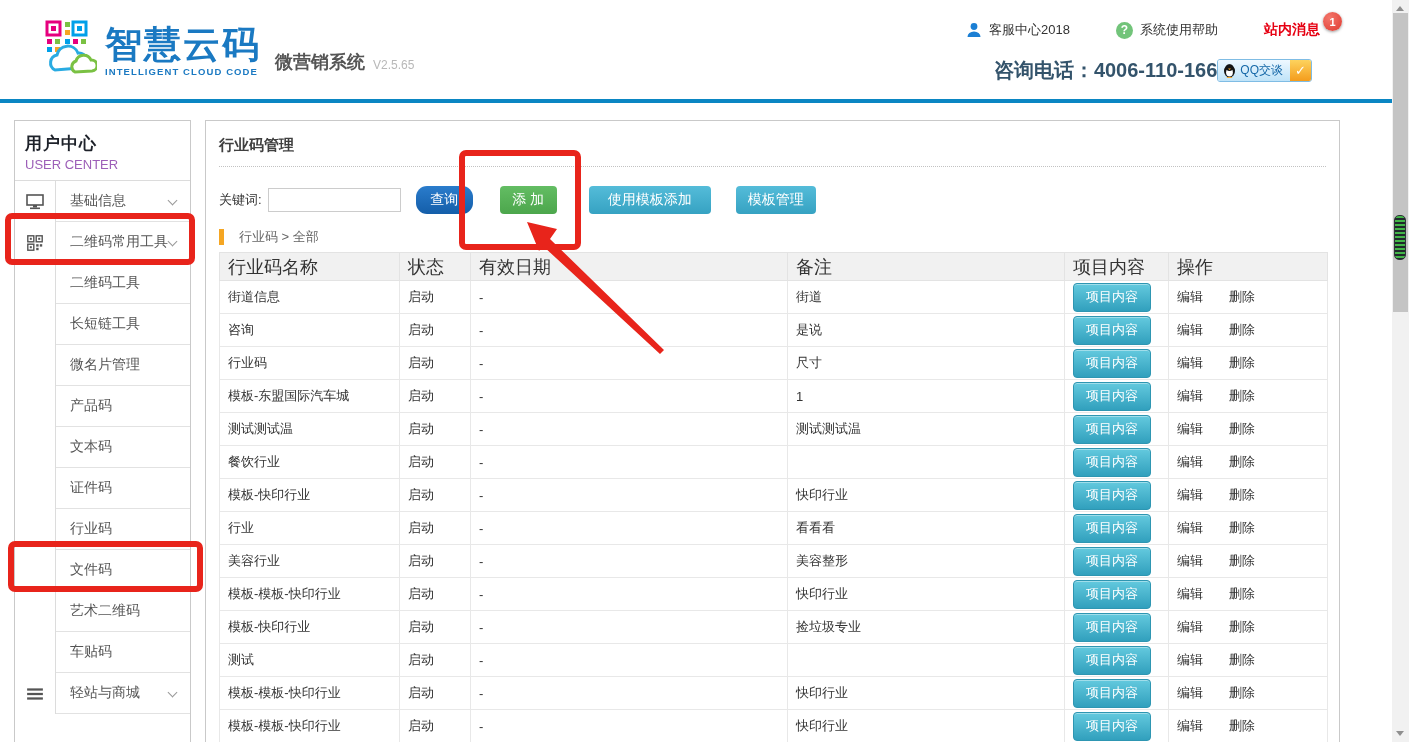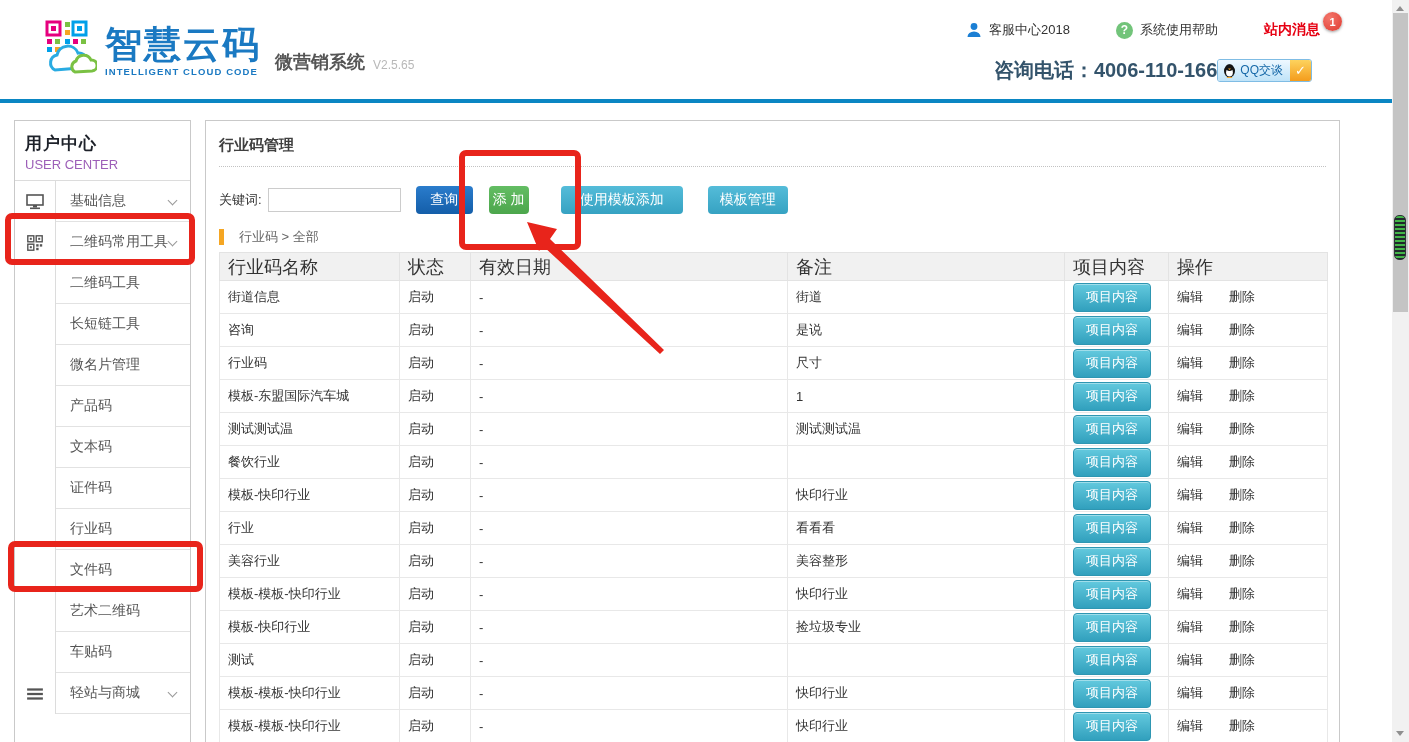--- a/index.html
+++ b/index.html
@@ -56,22 +56,22 @@
   
   .main { position:absolute; left:205px; top:120px; width:1135px; height:630px;
     border:1px solid #c9c9c9; background:#fff; overflow:hidden; }
   .main-title { padding:15px 16px 11px 13px; font-size:15px; font-weight:bold; color:#404040; }
   .dotted { margin:0 13px; border-top:1px dotted #c2c2c2; }
   .toolbar { margin:19px 13px 0; display:flex; align-items:center; }
   .kw-label { font-size:13px; color:#333; margin-right:6px; }
   .kw-input { width:133px; height:24px; border:1px solid #ccc; font-size:13px; padding:0 5px; outline:none; }
   .btn { height:28px; border:none; border-radius:4px; color:#fff; font-size:14px; cursor:pointer;
     font-family:inherit; }
-  .btn-query { width:57px; margin-left:15px; background:linear-gradient(#2a7ccc,#145ea9); }
-  .btn-add { width:40px; margin-left:16px; background:linear-gradient(#63bd63,#4ca64c); }
+  .btn-query { width:57px; margin-left:15px; background:linear-gradient(#2a7ccc,#145ea9);border-radius:11px; }
+  .btn-add { width:57px; margin-left:27px; background:linear-gradient(#63bd63,#4ca64c); }
   .btn-teal1 { width:122px; margin-left:32px; background:linear-gradient(#54bcd9,#36a2c2); }
   .btn-teal2 { width:80px; margin-left:25px; background:linear-gradient(#54bcd9,#36a2c2); }
   .crumb { margin:14px 13px 0; display:flex; align-items:center; height:18px; }
   .crumb-bar { width:5px; height:16px; background:#f5a623; margin-right:15px; }
   .crumb-text { font-size:13px; color:#666; }
 
   table.grid { margin:6px 13px 0; border-collapse:collapse; table-layout:fixed; width:1108px; }
   .grid th { height:28px; background:#f1f1f1; border:1px solid #e3e3e3; font-size:18px; color:#333;
     font-weight:normal; text-align:left; padding-left:8px; }
   .grid td { height:33px; border:1px solid #e8e8e8; font-size:13px; color:#333; padding-left:8px;

